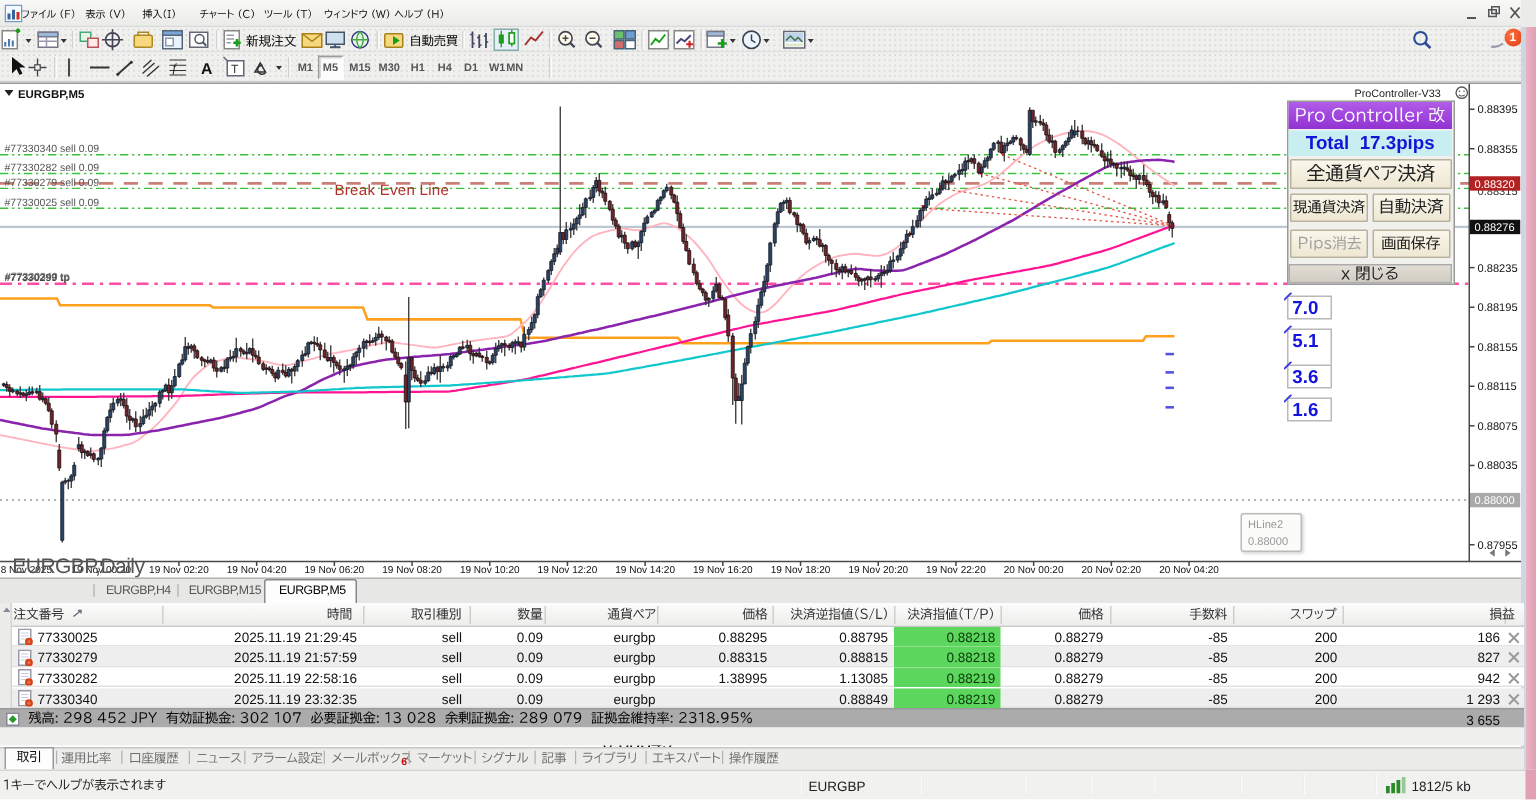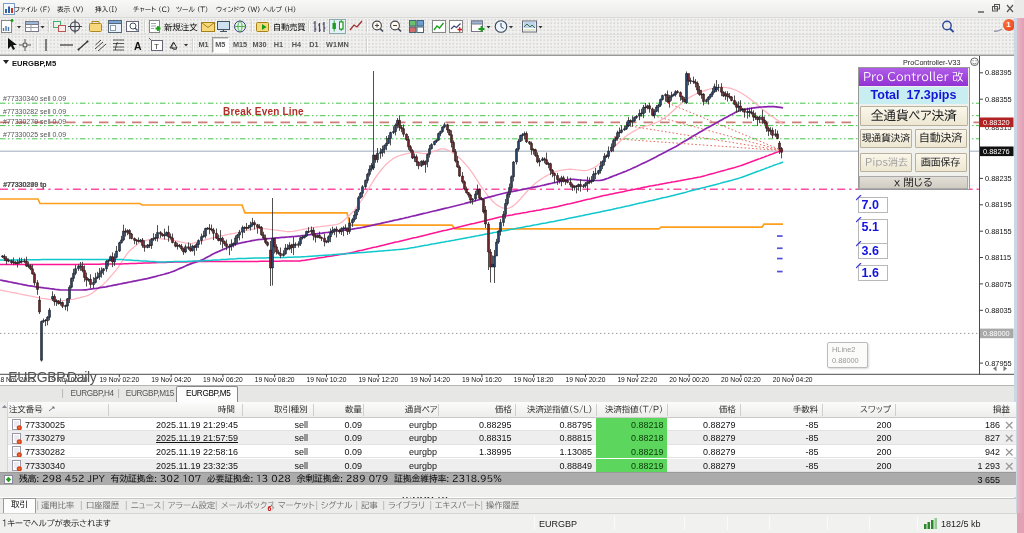--- a/index.html
+++ b/index.html
@@ -279,21 +279,21 @@
       <circle cx="973" cy="60.8" r="0.55" fill="#555"></circle>
       <circle cx="976" cy="60.8" r="0.55" fill="#555"></circle>
       <path d="M972.5 63.2q2 1.6 4 0" stroke="#555" stroke-width="0.7" fill="none"></path>
       <text x="3" y="101.4" font-size="7" fill="#555" font-family="Liberation Sans">#77330340 sell 0.09</text>
       <text x="3" y="113.9" font-size="7" fill="#555" font-family="Liberation Sans">#77330282 sell 0.09</text>
       <text x="3" y="123.8" font-size="7" fill="#555" font-family="Liberation Sans">#77330279 sell 0.09</text>
       <text x="3" y="137.0" font-size="7" fill="#555" font-family="Liberation Sans">#77330025 sell 0.09</text>
       <text x="3" y="187.2" font-size="7" fill="#444" font-family="Liberation Sans" font-weight="bold">#77330299 tp</text>
       <text x="3.4" y="186.8" font-size="7" fill="#666" font-family="Liberation Sans">#77330340 tp</text>
     </svg>
-    <div class="abs" style="left:223px;top:106px;font-size:10px;color:#b22e28;font-weight:700;letter-spacing:0.2px">Break Even Line</div>
+    <div class="abs" style="left:223px;top:122px;font-size:10px;color:#b22e28;font-weight:400;letter-spacing:0.2px">Break Even Line</div>
     <div class="abs" style="left:857.5px;top:66.5px;width:112px;height:123px;background:#f0f0ec;border:1px solid #999;padding:1px"></div>
     <div class="abs" style="left:859px;top:68px;width:109px;height:17.5px;background:linear-gradient(#b05ce8,#9232d2)"></div>
     <svg style="position:absolute;left:863.347412109375px;top:70.5px;overflow:visible" width="102" height="13">
       <path transform="translate(0,9.7)" d="M1.2 -8.6H4.2Q5.5 -8.6 6.3 -8.2Q6.7 -8.0 7.0 -7.6Q7.6 -6.9 7.6 -6.0Q7.6 -3.2 4.1 -3.2H2.2V0.3H1.2ZM2.2 -7.8V-4.0H3.9Q5.2 -4.0 5.8 -4.5Q6.5 -4.9 6.5 -6.0Q6.5 -7.0 5.7 -7.4Q5.1 -7.8 4.1 -7.8Z M10.1 -4.4H10.1Q10.8 -6.4 12.2 -6.4Q12.7 -6.4 13.1 -6.2L12.8 -5.3Q12.5 -5.4 12.1 -5.4Q10.7 -5.4 10.2 -3.1V0.3H9.2V-6.2H10.1Z M16.8 -6.4Q18.2 -6.4 19.1 -5.5Q20.1 -4.5 20.1 -3.0Q20.1 -2.1 19.7 -1.3Q19.3 -0.4 18.4 0.1Q17.7 0.5 16.8 0.5Q15.2 0.5 14.3 -0.7Q13.6 -1.6 13.6 -3.0Q13.6 -4.7 14.8 -5.7Q15.7 -6.4 16.8 -6.4ZM16.8 -5.6Q15.8 -5.6 15.2 -4.7Q14.6 -4.0 14.6 -3.0Q14.6 -2.2 14.9 -1.6Q15.2 -1.0 15.7 -0.7Q16.2 -0.4 16.8 -0.4Q17.6 -0.4 18.2 -0.9Q19.0 -1.6 19.0 -3.0Q19.0 -4.1 18.4 -4.8Q17.8 -5.6 16.8 -5.6Z M32.5 -0.7Q31.1 0.5 29.2 0.5Q27.2 0.5 26.0 -1.0Q24.9 -2.2 24.9 -4.2Q24.9 -5.8 25.7 -7.0Q26.0 -7.4 26.3 -7.7Q27.5 -8.8 29.1 -8.8Q30.1 -8.8 31.0 -8.5Q31.6 -8.2 32.3 -7.6L31.7 -6.8Q31.0 -7.5 30.4 -7.7Q29.8 -7.9 29.2 -7.9Q27.8 -7.9 26.9 -6.9Q26.0 -5.8 26.0 -4.1Q26.0 -2.7 26.7 -1.8Q27.1 -1.2 27.8 -0.8Q28.4 -0.5 29.2 -0.5Q30.8 -0.5 31.9 -1.6Z M36.8 -6.4Q38.1 -6.4 39.0 -5.5Q40.0 -4.5 40.0 -3.0Q40.0 -2.1 39.7 -1.3Q39.3 -0.4 38.4 0.1Q37.7 0.5 36.8 0.5Q35.2 0.5 34.3 -0.7Q33.5 -1.6 33.5 -3.0Q33.5 -4.7 34.8 -5.7Q35.6 -6.4 36.8 -6.4ZM36.8 -5.6Q35.8 -5.6 35.1 -4.7Q34.6 -4.0 34.6 -3.0Q34.6 -2.2 34.9 -1.6Q35.1 -1.0 35.6 -0.7Q36.2 -0.4 36.8 -0.4Q37.6 -0.4 38.1 -0.9Q39.0 -1.6 39.0 -3.0Q39.0 -4.1 38.3 -4.8Q37.7 -5.6 36.8 -5.6Z M42.6 -6.2V-5.0Q43.1 -5.7 43.7 -6.0Q44.3 -6.3 44.9 -6.3Q45.7 -6.3 46.3 -5.9Q47.2 -5.3 47.2 -3.8V0.3H46.2V-3.7Q46.2 -5.5 44.8 -5.5Q44.2 -5.5 43.7 -5.2Q43.0 -4.7 42.6 -3.9V0.3H41.6V-6.2Z M50.9 -8.2V-6.2H52.9V-5.4H50.9V-1.4Q50.9 -0.9 51.0 -0.7Q51.1 -0.4 51.5 -0.4Q52.1 -0.4 52.6 -0.8L52.9 -0.1Q52.2 0.4 51.4 0.4Q49.9 0.4 49.9 -1.3V-5.4H48.4V-6.2H49.9V-7.7Z M55.3 -4.4H55.4Q56.1 -6.4 57.5 -6.4Q57.9 -6.4 58.3 -6.2L58.0 -5.3Q57.7 -5.4 57.4 -5.4Q56.0 -5.4 55.4 -3.1V0.3H54.4V-6.2H55.4Z M62.1 -6.4Q63.4 -6.4 64.4 -5.5Q65.3 -4.5 65.3 -3.0Q65.3 -2.1 65.0 -1.3Q64.6 -0.4 63.7 0.1Q63.0 0.5 62.1 0.5Q60.5 0.5 59.6 -0.7Q58.9 -1.6 58.9 -3.0Q58.9 -4.7 60.1 -5.7Q61.0 -6.4 62.1 -6.4ZM62.1 -5.6Q61.1 -5.6 60.5 -4.7Q59.9 -4.0 59.9 -3.0Q59.9 -2.2 60.2 -1.6Q60.5 -1.0 60.9 -0.7Q61.5 -0.4 62.1 -0.4Q62.9 -0.4 63.4 -0.9Q64.3 -1.6 64.3 -3.0Q64.3 -4.1 63.6 -4.8Q63.0 -5.6 62.1 -5.6Z M67.0 -9.1H68.1V-0.8Q68.1 -0.5 68.3 -0.5H69.1L69.0 0.3H68.0Q67.0 0.3 67.0 -0.6Z M70.7 -9.1H71.7V-0.8Q71.7 -0.5 71.9 -0.5H72.7L72.6 0.3H71.6Q70.7 0.3 70.7 -0.6Z M79.8 -2.9H74.8Q74.9 -1.8 75.3 -1.2Q75.9 -0.4 77.1 -0.4Q78.4 -0.4 79.2 -1.5L79.8 -0.8Q78.8 0.5 77.1 0.5Q75.4 0.5 74.5 -0.7Q73.8 -1.6 73.8 -2.9Q73.8 -4.1 74.3 -4.9Q74.8 -5.7 75.6 -6.1Q76.2 -6.4 76.9 -6.4Q78.4 -6.4 79.3 -5.2Q79.8 -4.3 79.8 -3.1ZM78.8 -3.6Q78.7 -4.4 78.3 -4.9Q77.7 -5.6 76.9 -5.6Q76.2 -5.6 75.7 -5.2Q75.0 -4.6 74.9 -3.6Z M82.6 -4.4H82.7Q83.4 -6.4 84.8 -6.4Q85.2 -6.4 85.6 -6.2L85.3 -5.3Q85.0 -5.4 84.6 -5.4Q83.3 -5.4 82.7 -3.1V0.3H81.7V-6.2H82.7Z M96.7 -2.1Q95.8 -3.6 95.4 -5.2Q95.0 -4.6 94.7 -4.0L94.1 -4.7Q95.3 -6.6 95.8 -9.3L96.6 -9.2Q96.5 -8.4 96.2 -7.4H100.0V-6.7H99.0Q98.7 -4.0 97.7 -2.1Q98.6 -0.9 100.1 0.2L99.6 1.0Q98.2 -0.1 97.2 -1.3Q96.1 0.2 94.6 1.0L94.0 0.4Q95.7 -0.5 96.7 -2.1ZM97.1 -2.9Q97.9 -4.5 98.2 -6.7H95.9Q95.9 -6.6 95.9 -6.5Q95.9 -6.4 95.8 -6.3Q96.2 -4.4 97.1 -2.9ZM90.9 -4.5V-1.2Q90.9 -0.9 91.0 -0.8Q91.2 -0.8 92.0 -0.8Q92.5 -0.8 92.9 -0.8Q93.3 -0.9 93.4 -1.0Q93.5 -1.2 93.5 -2.5L94.4 -2.2Q94.3 -1.2 94.2 -0.8Q94.1 -0.3 93.6 -0.1Q93.2 0.0 92.0 0.0Q90.6 0.0 90.3 -0.2Q90.0 -0.4 90.0 -0.9V-5.3H93.2V-7.7H89.7V-8.5H94.0V-4.5Z" fill="#fff"></path>
     </svg>
     <div class="abs" style="left:859px;top:86.5px;width:109px;height:17.5px;background:#c9eef2;text-align:center;font-size:12.5px;font-weight:bold;color:#1414d6;line-height:17px">Total&nbsp;&nbsp;17.3pips</div>
     <div class="abs" style="left:859.5px;top:105.5px;width:108px;height:20px;background:linear-gradient(#faf6ea,#ede7d2);border:1px solid #b9b19b;border-radius:1px"></div>
     <svg style="position:absolute;left:870.6868896484375px;top:109px;overflow:visible" width="87" height="15">
       <path transform="translate(0,11.0)" d="M6.7 -5.7V-3.5H10.8V-2.7H6.7V-0.2H12.0V0.7H0.5V-0.2H5.7V-2.7H1.7V-3.5H5.7V-5.7H2.9V-6.3Q2.0 -5.7 0.9 -5.1L0.2 -5.9Q1.9 -6.7 3.1 -7.6Q4.5 -8.8 5.6 -10.7H6.7Q7.9 -9.1 9.3 -8.0Q10.5 -7.0 12.3 -6.2L11.7 -5.4Q10.6 -5.9 9.7 -6.6V-5.7ZM9.6 -6.6Q7.7 -7.9 6.2 -9.8Q5.1 -8.0 3.2 -6.6Z M15.5 -1.4Q16.1 -0.8 16.8 -0.5Q17.9 0.0 19.7 0.0H24.8Q24.6 0.3 24.5 0.9H19.7Q17.9 0.9 16.7 0.4Q15.9 0.0 15.1 -0.7Q14.2 0.4 13.3 1.2L12.8 0.3Q13.6 -0.3 14.6 -1.2V-4.5H12.8V-5.3H15.5ZM21.5 -7.7H23.8V-1.5Q23.8 -1.0 23.6 -0.8Q23.4 -0.6 22.9 -0.6Q22.4 -0.6 21.6 -0.7L21.5 -1.5Q22.1 -1.4 22.6 -1.4Q22.8 -1.4 22.9 -1.5Q22.9 -1.6 22.9 -1.7V-3.0H20.7V-0.8H19.8V-3.0H17.6V-0.7H16.7V-7.7H20.1Q19.0 -8.2 17.9 -8.7L18.5 -9.3Q19.4 -8.9 20.2 -8.4Q21.2 -8.9 21.9 -9.4H16.8V-10.2H23.1L23.6 -9.7Q22.4 -8.8 20.9 -8.0L21.0 -7.9Q21.3 -7.8 21.5 -7.7ZM20.7 -6.9V-5.7H22.9V-6.9ZM17.6 -6.9V-5.7H19.8V-6.9ZM17.6 -5.0V-3.8H19.8V-5.0ZM22.9 -3.8V-5.0H20.7V-3.8ZM15.0 -7.6Q14.2 -8.9 13.2 -9.8L13.9 -10.4Q14.8 -9.6 15.8 -8.3Z M28.8 -9.4V-6.9H27.8V-8.7Q27.0 -8.1 26.0 -7.7L25.4 -8.3Q27.5 -9.2 29.0 -10.7L29.8 -10.4Q29.4 -9.9 28.8 -9.4ZM32.0 -9.4Q34.1 -9.8 35.6 -10.3L36.2 -9.7Q34.3 -9.0 32.0 -8.7V-8.1Q32.0 -7.9 32.2 -7.8Q32.5 -7.7 34.0 -7.7Q35.4 -7.7 35.7 -7.8Q35.9 -7.9 36.0 -8.1Q36.0 -8.5 36.1 -9.0L37.0 -8.6Q36.9 -7.5 36.5 -7.2Q36.1 -6.9 33.9 -6.9Q31.8 -6.9 31.4 -7.1Q31.0 -7.3 31.0 -8.0V-10.7H32.0ZM35.7 -6.5V-1.0H26.8V-6.5ZM27.8 -5.8V-4.9H34.7V-5.8ZM27.8 -4.2V-3.3H34.7V-4.2ZM27.8 -2.6V-1.7H34.7V-2.6ZM25.6 0.4Q27.7 -0.0 29.3 -0.9L30.0 -0.3Q28.5 0.6 26.3 1.2ZM36.2 1.2Q34.3 0.4 32.3 -0.3L32.8 -0.9Q35.0 -0.4 36.8 0.4Z M38.0 -2.3Q40.2 -5.0 41.7 -8.5H42.8Q44.8 -5.0 48.7 -1.2L48.1 -0.4Q46.3 -2.0 44.7 -4.1Q43.3 -5.8 42.3 -7.4H42.2Q40.8 -4.0 38.8 -1.6ZM46.9 -9.5Q47.3 -9.5 47.7 -9.2Q48.3 -8.8 48.3 -8.0Q48.3 -7.5 47.9 -7.0Q47.5 -6.6 46.9 -6.6Q46.5 -6.6 46.2 -6.7Q45.9 -6.9 45.7 -7.2Q45.4 -7.6 45.4 -8.0Q45.4 -8.4 45.6 -8.7Q45.8 -9.1 46.1 -9.3Q46.4 -9.5 46.9 -9.5ZM46.9 -8.9Q46.6 -8.9 46.4 -8.7Q46.1 -8.5 46.1 -8.0Q46.1 -7.7 46.3 -7.5Q46.5 -7.2 46.9 -7.2Q47.1 -7.2 47.2 -7.3Q47.7 -7.5 47.7 -8.0Q47.7 -8.4 47.4 -8.6Q47.2 -8.9 46.9 -8.9Z M49.9 -9.2H59.4L60.1 -8.6Q59.6 -6.6 58.1 -5.4Q57.4 -4.8 56.2 -4.4L55.6 -5.1Q57.4 -5.7 58.3 -7.0Q58.8 -7.6 58.9 -8.3H49.9ZM54.0 -6.9H54.9V-5.9Q54.9 -3.5 54.5 -2.3Q53.9 -0.6 51.9 0.4L51.2 -0.4Q52.5 -1.0 53.2 -2.0Q53.6 -2.7 53.8 -3.4Q54.0 -4.4 54.0 -5.9Z M68.6 -4.0Q69.1 -2.7 70.3 -1.6Q71.3 -0.5 72.9 0.2L72.2 1.1Q69.3 -0.4 68.1 -3.3Q67.3 -0.1 64.1 1.2L63.6 0.4Q66.8 -0.8 67.4 -4.0H63.8V-4.9H67.4V-7.7H64.8V-8.6H67.4V-10.7H68.4V-8.6H71.4V-4.9H72.7V-4.0ZM70.4 -7.7H68.4V-4.9H70.4ZM63.4 -8.0Q62.5 -9.1 61.5 -9.9L62.2 -10.5Q63.3 -9.7 64.1 -8.7ZM62.9 -4.8Q62.0 -5.8 60.9 -6.7L61.6 -7.4Q62.6 -6.7 63.6 -5.5ZM61.2 0.3Q62.4 -1.3 63.4 -3.7L64.2 -3.0Q63.2 -0.6 62.0 1.1Z M81.8 -6.6Q83.2 -6.0 85.5 -5.6L85.0 -4.8Q84.5 -4.9 84.0 -5.0V1.2H83.0V-1.6H78.7Q78.5 -0.6 78.0 0.1Q77.7 0.6 76.9 1.2L76.2 0.5Q77.2 -0.2 77.6 -1.2Q77.8 -1.9 77.8 -2.9V-4.8Q77.3 -4.7 76.8 -4.6L76.2 -5.4Q78.5 -5.8 80.1 -6.6Q78.8 -7.4 77.9 -8.6H76.6V-9.4H80.3V-10.7H81.3V-9.4H85.2V-8.6H83.8Q82.9 -7.4 81.8 -6.6ZM80.9 -6.1Q80.0 -5.6 78.8 -5.1V-4.4H83.0V-5.3Q81.8 -5.7 80.9 -6.1ZM80.9 -7.0Q82.0 -7.7 82.7 -8.6H78.9Q79.8 -7.6 80.9 -7.0ZM83.0 -3.6H78.8V-3.2Q78.8 -2.8 78.7 -2.4H83.0ZM75.7 -8.0Q74.7 -9.1 73.8 -9.9L74.5 -10.5Q75.5 -9.7 76.3 -8.7ZM75.3 -4.8Q74.3 -5.9 73.4 -6.7L74.1 -7.4Q75.1 -6.5 76.0 -5.5ZM73.6 0.3Q74.8 -1.2 75.8 -3.8L76.6 -3.2Q75.7 -0.7 74.4 1.1Z" fill="#222"></path>
     </svg>
@@ -427,21 +427,21 @@
     </svg>
     <div class="abs" style="left:8px;top:431.3px;width:1008px;height:13.6px;background:#eeeeee;border-bottom:1px solid #e2e2e0"></div>
     <div class="abs" style="left:596px;top:431.3px;width:71px;height:13.6px;background:#5cd65c"></div>
     <svg class="abs" style="left:12px;top:432.8px" width="11" height="11">
       <rect x="0.5" y="0.5" width="8" height="10" fill="#fff" stroke="#99a"></rect>
       <path d="M2 3h5M2 5h5M2 7h4" stroke="#ccd" stroke-width="0.8"></path>
       <circle cx="7.3" cy="8.8" r="2.6" fill="#d84315"></circle>
       <circle cx="7.3" cy="8.8" r="1.1" fill="#fff" fill-opacity="0.25"></circle>
     </svg>
     <div class="abs" style="left:25px;top:433.3px;font-size:9px;color:#111">77330279</div>
-    <div class="abs" style="left:128px;top:433.3px;width:110px;text-align:right;font-size:9px;color:#111;text-decoration:underline;">2025.11.19 21:57:59</div>
+    <div class="abs" style="left:128px;top:433.3px;width:110px;text-align:right;font-size:9px;color:#111;">2025.11.19 21:57:59</div>
     <div class="abs" style="left:198px;top:433.3px;width:110px;text-align:right;font-size:9px;color:#111;">sell</div>
     <div class="abs" style="left:252px;top:433.3px;width:110px;text-align:right;font-size:9px;color:#111;">0.09</div>
     <div class="abs" style="left:327px;top:433.3px;width:110px;text-align:right;font-size:9px;color:#111;">eurgbp</div>
     <div class="abs" style="left:401.5px;top:433.3px;width:110px;text-align:right;font-size:9px;color:#111;">0.88315</div>
     <div class="abs" style="left:482px;top:433.3px;width:110px;text-align:right;font-size:9px;color:#111;">0.88815</div>
     <div class="abs" style="left:553.5px;top:433.3px;width:110px;text-align:right;font-size:9px;color:#0a3a0a;">0.88218</div>
     <div class="abs" style="left:625.5px;top:433.3px;width:110px;text-align:right;font-size:9px;color:#111;">0.88279</div>
     <div class="abs" style="left:708.5px;top:433.3px;width:110px;text-align:right;font-size:9px;color:#111;">-85</div>
     <div class="abs" style="left:781.5px;top:433.3px;width:110px;text-align:right;font-size:9px;color:#111;">200</div>
     <div class="abs" style="left:890px;top:433.3px;width:110px;text-align:right;font-size:9px;color:#111;">827</div>

